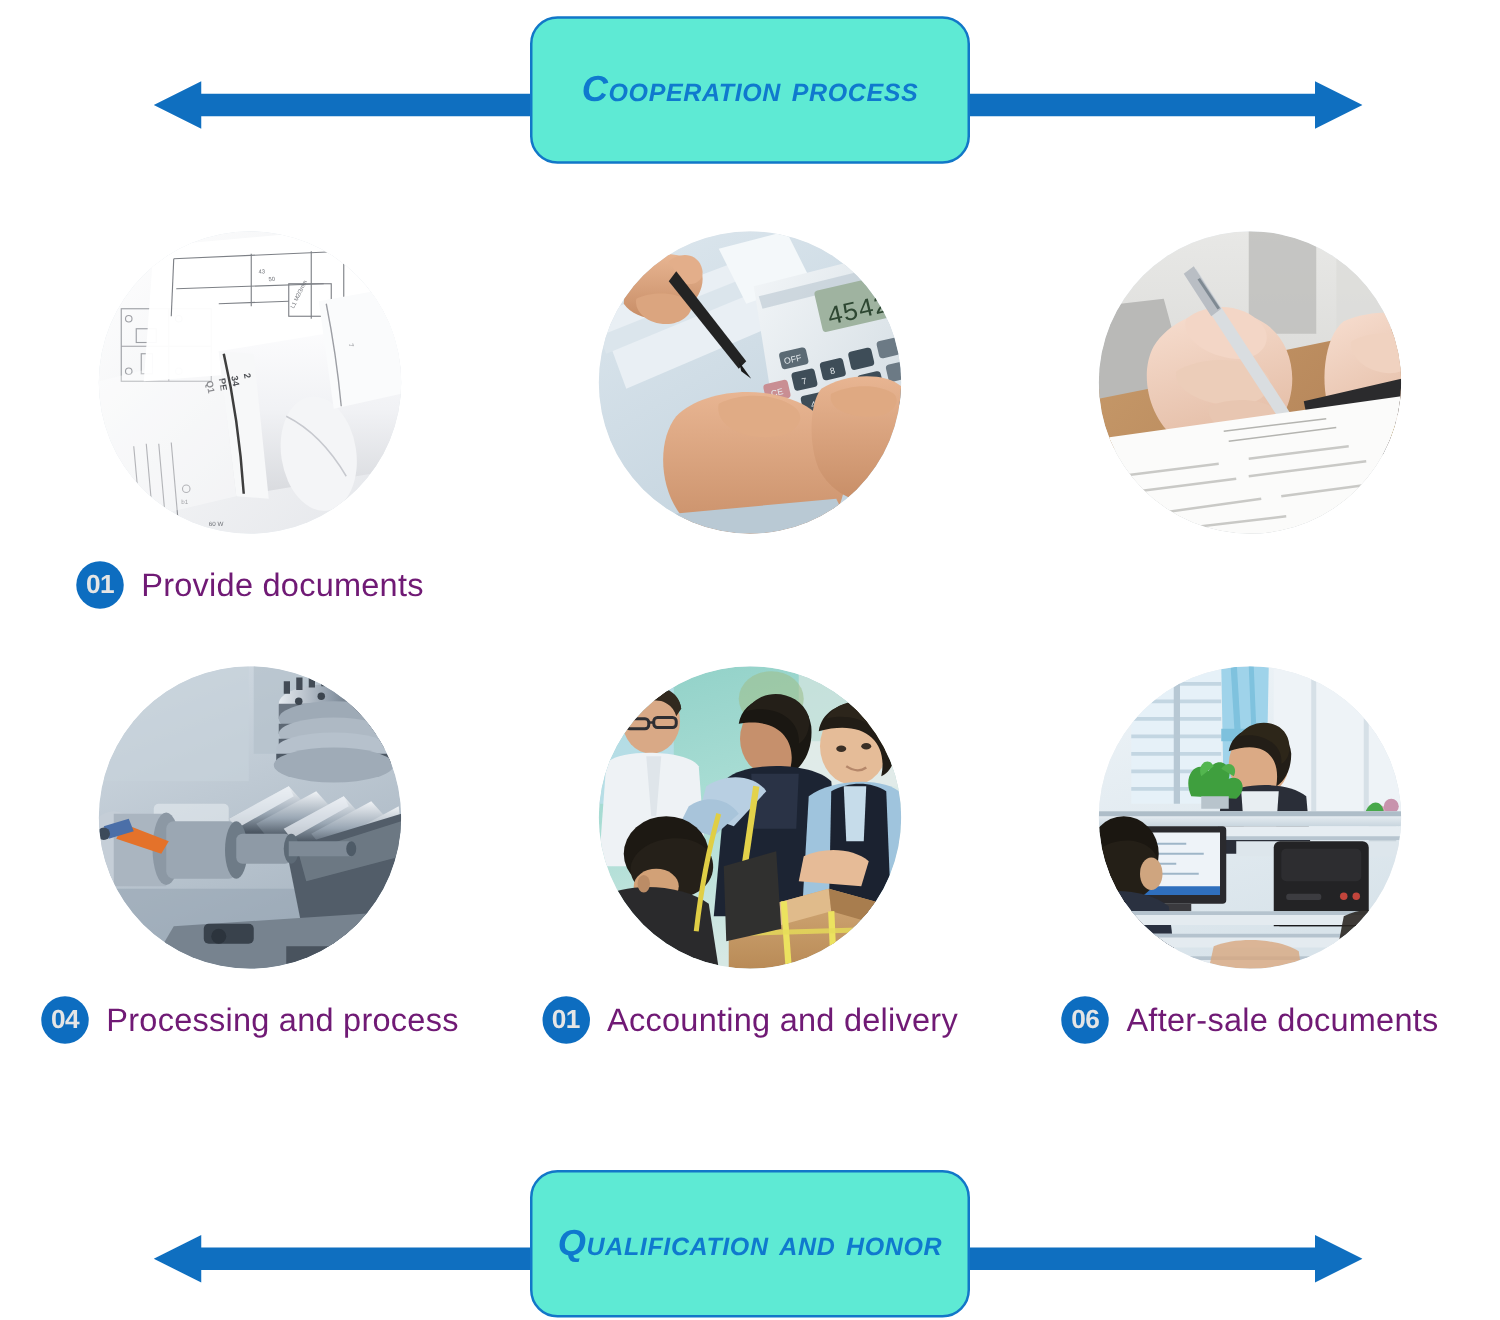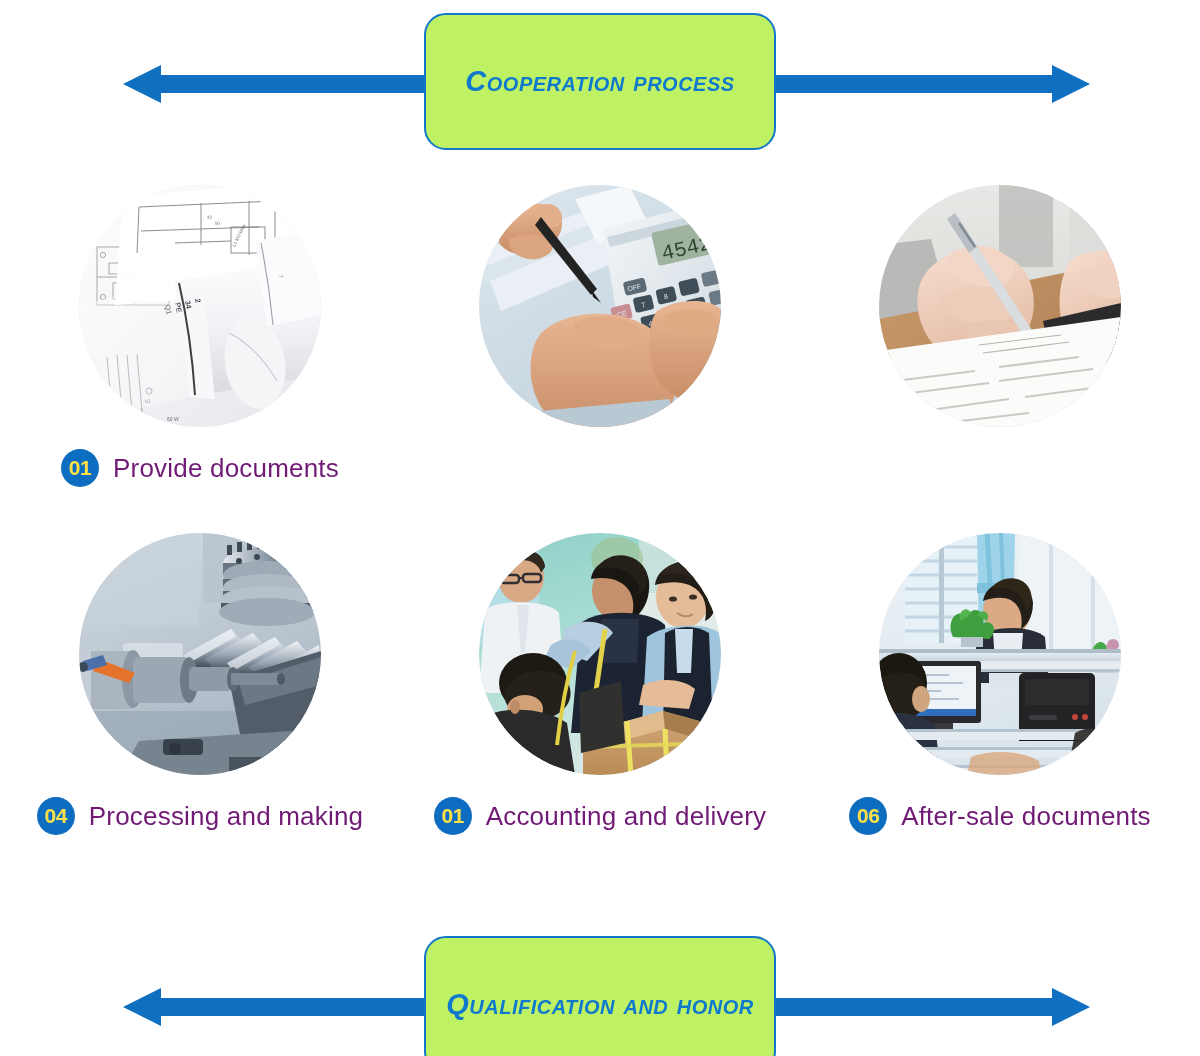--- a/index.html
+++ b/index.html
@@ -43,24 +43,24 @@
   .arrow svg { display: block; }
   .arrow-left { left: 123px; }
   .arrow-right { right: 110px; }
 
   .banner-box {
     position: absolute;
     left: 50%;
     transform: translateX(-50%);
     top: 8px;
     width: 352px;
-    height: 137px;
+    height: 118px;
     border: 2px solid #1277c8;
     border-radius: 22px;
-    background: #bef264;
+    background: #5eead4;
     display: flex;
     align-items: center;
     justify-content: center;
     box-sizing: border-box;
     z-index: 3;
   }
   .banner-title {
     font-size: 29px;
     font-style: italic;
     font-weight: bold;
@@ -102,21 +102,21 @@
     display: flex;
     align-items: center;
     gap: 14px;
     white-space: nowrap;
   }
   .step-badge {
     width: 38px;
     height: 38px;
     border-radius: 50%;
     background: #0d6dc0;
-    color: #fde047;
+    color: #e5e5e5;
     font-size: 21px;
     font-weight: bold;
     display: flex;
     align-items: center;
     justify-content: center;
     flex: none;
     letter-spacing: -0.5px;
   }
   .step-label {
     font-size: 26px;
@@ -484,21 +484,21 @@
 
           <path d="M60 208 L242 196 L242 242 L40 242 Z" fill="#77838f"></path>
           <rect x="84" y="206" width="40" height="16" rx="4" fill="#39424c"></rect>
           <circle cx="96" cy="216" r="6" fill="#2c343d"></circle>
           <rect x="150" y="224" width="70" height="14" fill="#49535e"></rect>
         </g>
       </svg>
     </div>
     <div class="step-caption">
       <span class="step-badge">04</span>
-      <span class="step-label">Processing and making</span>
+      <span class="step-label">Processing and process</span>
     </div>
   </div>
 
   <div class="step r2">
     <div class="step-photo">
       <svg viewBox="0 0 242 242">
         <defs>
           <clipPath id="c5">
               <circle cx="121" cy="121" r="121"></circle>
             </clipPath>

